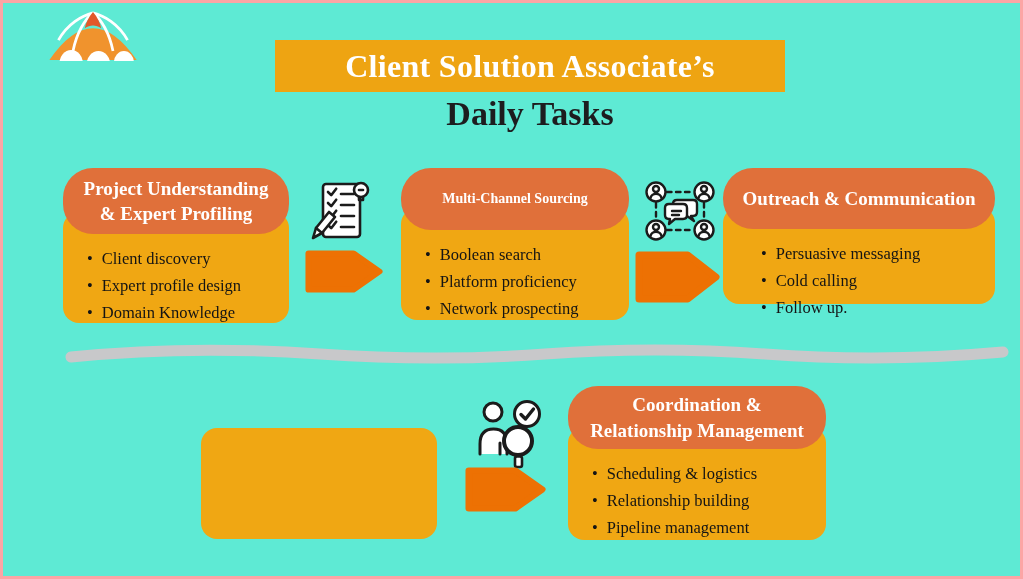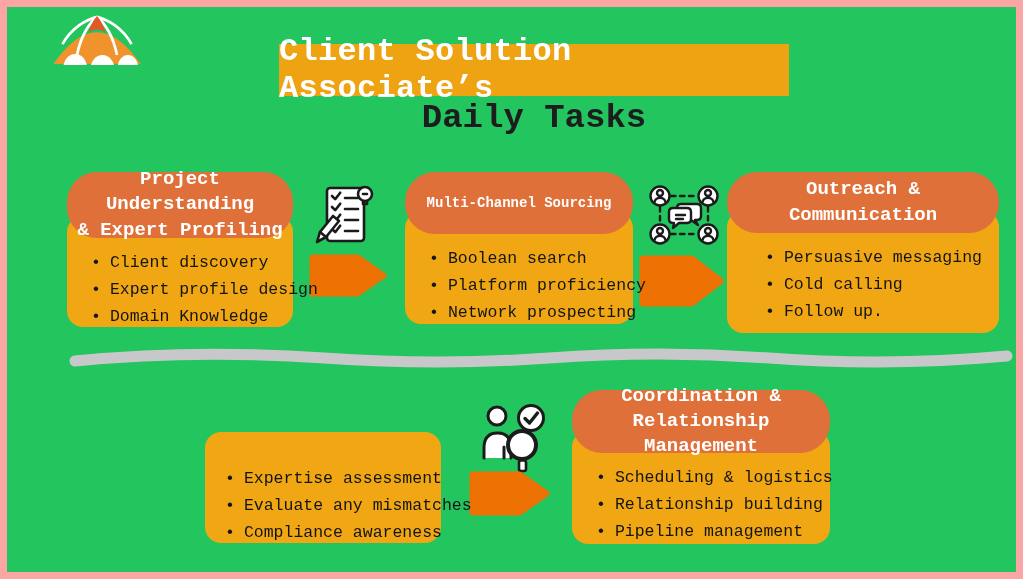--- a/index.html
+++ b/index.html
@@ -1,19 +1,19 @@
 <!DOCTYPE html>
 <html><head>
 <meta charset="utf-8">
 <style>
   html,body { margin:0; padding:0; background:#fff; }
   .slide {
     position:relative; width:1023px; height:579px; box-sizing:border-box;
-    background:#22c55e; border:7px solid #fca5a5;
-    font-family:Liberation Mono, monospace; overflow:hidden;
+    background:#5eead4; border:3px solid #fca5a5;
+    font-family:Liberation Serif, serif; overflow:hidden;
   }
   .logo { position:absolute; left:44px; top:8px; width:92px; height:50px; }
 
   .banner {
     position:absolute; left:272px; top:37px; width:510px; height:52px;
     background:#EEA412; color:#ffffff; font-weight:bold; font-size:32px;
     display:flex; align-items:center; justify-content:center; letter-spacing:.3px;
   }
   .subtitle {
     position:absolute; left:272px; top:92px; width:510px; height:40px;
@@ -128,41 +128,36 @@
     </g>
     <path d="M32,20 h16 q4,0 4,4 v8 q0,4 -4,4 h-2 l3,5 -7,-5 h-10 q-4,0 -4,-4 v-8 q0,-4 4,-4 z" fill="#fff"></path>
     <path d="M24,24 h14 q4,0 4,4 v7 q0,4 -4,4 h-8 l-6,5 1,-5 h-1 q-4,0 -4,-4 v-7 q0,-4 4,-4 z" fill="#fff"></path>
     <path d="M27,31 h9 M27,35 h7"></path>
   </svg>
 
   <svg class="arrow" style="left:632px; top:248px;" width="85" height="52" viewBox="0 0 84 52" preserveAspectRatio="none">
     <path d="M4,4 H52 L80,26 L52,48 H4 Z" fill="#ED7103" stroke="#ED7103" stroke-width="7" stroke-linejoin="round"></path>
   </svg>
 
-  <div class="card" style="left:720px; top:165px; width:272px; height:161px; --hh:61px;">
+  <div class="card" style="left:720px; top:165px; width:272px; height:136px; --hh:61px;">
     <div class="card-header">Outreach &amp; Communication</div>
     <div class="card-body"></div>
     <ul style="padding-left:34px;">
       <li>Persuasive messaging</li>
       <li>Cold calling</li>
       <li>Follow up.</li>
     </ul>
   </div>
 
   <svg class="divider" style="left:62px; top:341px;" width="944" height="22" viewBox="0 0 944 22" preserveAspectRatio="none">
     <path d="M6,13 C90,4.5 175,4.5 255,10 C335,15.5 405,15.5 480,10 C555,4.5 625,4.5 700,10 C775,15.5 855,15.5 938,8" stroke="#C8C8CA" stroke-width="11" fill="none" stroke-linecap="round"></path>
   </svg>
 
   <div class="card" style="left:198px; top:383px; width:236px; height:153px; --hh:64px;">
     <div class="card-body"></div>
-    <ul style="padding-left:16px;">
-      <li>Expertise assessment</li>
-      <li>Evaluate any mismatches</li>
-      <li>Compliance awareness</li>
-    </ul>
   </div>
 
   <svg class="step-icon" style="left:470px; top:396px;" width="76" height="74" viewBox="0 0 74 74" fill="none" stroke="#1b1b1b" stroke-width="3" stroke-linecap="round" stroke-linejoin="round">
     <circle cx="19" cy="13" r="9" fill="#fff"></circle>
     <path d="M6,55 V45 Q6,30 19.5,30 Q33,30 33,45 V55" fill="#fff"></path>
     <path d="M26,55 V44"></path>
     <circle cx="53" cy="15" r="12.5" fill="#fff"></circle>
     <path d="M47,15.5 l4.5,4.5 l8,-10" stroke-width="3.4"></path>
     <circle cx="44" cy="42" r="14" fill="#fff" stroke-width="4"></circle>
     <rect x="41" y="57.5" width="7" height="10.5" rx="2" fill="#fff" stroke-width="2.6"></rect>

